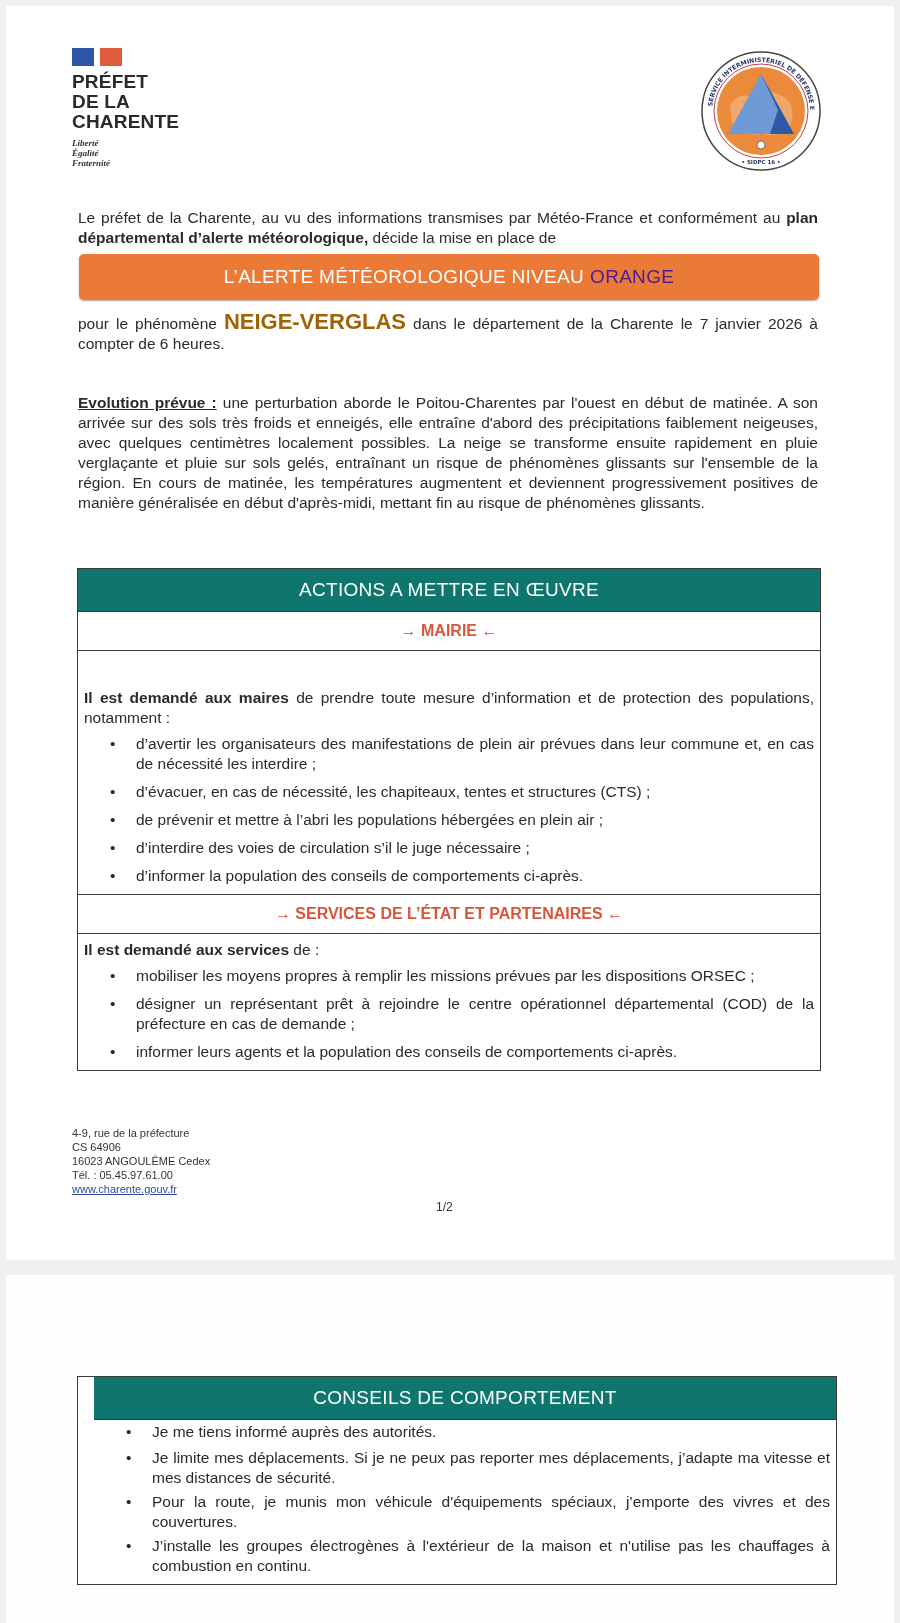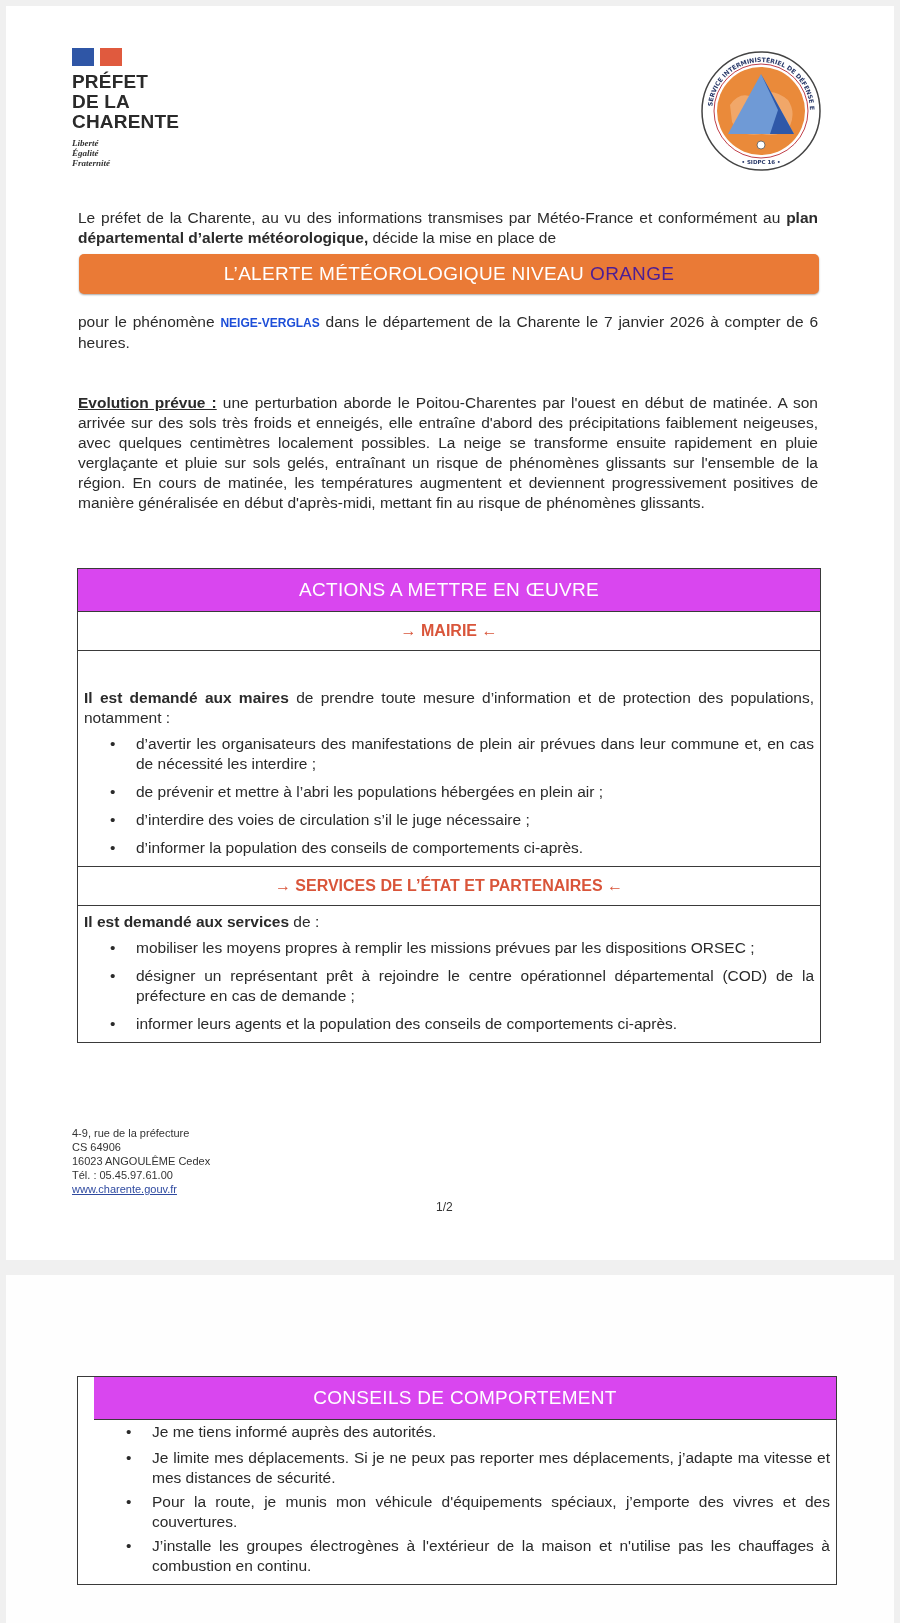--- a/index.html
+++ b/index.html
@@ -29,37 +29,37 @@
   .devise { margin-top: 6px; font-family: "Liberation Serif", serif; font-style: italic; font-weight: bold; font-size: 9px; line-height: 10px; color: #333; }
 
   .sidpc-logo { position: absolute; left: 700px; top: 50px; width: 122px; height: 122px; }
 
   .para {
     position: absolute; left: 78px; width: 740px;
     font-size: 15.5px; line-height: 20px; text-align: justify; color: #2b2b2b;
   }
   .para b { font-weight: bold; }
   .alert-bar {
-    position: absolute; left: 79px; top: 254px; width: 740px; height: 40px;
+    position: absolute; left: 79px; top: 254px; width: 740px; height: 46px;
     background: #ea7a36; border-radius: 5px;
     box-shadow: 0 1px 2px rgba(0,0,0,0.35);
     display: flex; align-items: center; justify-content: center;
     color: #ffffff; font-size: 19px; letter-spacing: 0.3px;
   }
   .alert-bar .lvl { color: #4c1d95; font-weight: normal; margin-left: 6px; }
-  .phen { font-weight: bold; font-size: 12px; color: #1d4ed8; }
+  .phen { font-weight: bold; font-size: 22px; color: #a16207; }
   .ev-label { font-weight: bold; text-decoration: underline; }
 
   
   .box {
     position: absolute; left: 77px; width: 742px;
     border: 1.5px solid #3a3a3a; background: #fff;
   }
   .box-head {
-    background: #d946ef; color: #fff; text-align: center;
+    background: #0f766e; color: #fff; text-align: center;
     font-size: 19px; height: 42px; line-height: 42px; letter-spacing: 0.3px;
     border-bottom: 1.5px solid #3a3a3a;
   }
   .sub-head {
     text-align: center; color: #d9553a; font-weight: bold; font-size: 16px;
     height: 38px; line-height: 38px; border-bottom: 1.5px solid #3a3a3a;
   }
   .cell { padding: 6px 6px 8px 6px; font-size: 15.5px; line-height: 20px; text-align: justify; }
   .cell-border { border-bottom: 1.5px solid #3a3a3a; margin-top: 31px; }
   ul.bul { list-style: none; margin: 6px 0 0 0; padding: 0; }
@@ -128,20 +128,21 @@
   <span class="ev-label">Evolution prévue :</span><span> une perturbation aborde le Poitou-Charentes par l'ouest en début de matinée. A son arrivée sur des sols très froids et enneigés, elle entraîne d'abord des précipitations faiblement neigeuses, avec quelques centimètres localement possibles. La neige se transforme ensuite rapidement en pluie verglaçante et pluie sur sols gelés, entraînant un risque de phénomènes glissants sur l'ensemble de la région. En cours de matinée, les températures augmentent et deviennent progressivement positives de manière généralisée en début d'après-midi, mettant fin au risque de phénomènes glissants.</span>
 </div>
 
 <div class="box" style="top:568px;">
   <div class="box-head">ACTIONS A METTRE EN ŒUVRE</div>
   <div class="sub-head">→ MAIRIE ←</div>
   <div class="cell cell-border">
     <div><b>Il est demandé aux maires</b><span> de prendre toute mesure d’information et de protection des populations, notamment :</span></div>
     <ul class="bul">
       <li>d’avertir les organisateurs des manifestations de plein air prévues dans leur commune et, en cas de nécessité les interdire ;</li>
+      <li>d’évacuer, en cas de nécessité, les chapiteaux, tentes et structures (CTS) ;</li>
       <li>de prévenir et mettre à l’abri les populations hébergées en plein air ;</li>
       <li>d’interdire des voies de circulation s’il le juge nécessaire ;</li>
       <li style="margin-bottom:0">d’informer la population des conseils de comportements ci-après.</li>
     </ul>
   </div>
   <div class="sub-head">→ SERVICES DE L’ÉTAT ET PARTENAIRES ←</div>
   <div class="cell">
     <div><b>Il est demandé aux services</b><span> de :</span></div>
     <ul class="bul">
       <li>mobiliser les moyens propres à remplir les missions prévues par les dispositions ORSEC ;</li>

